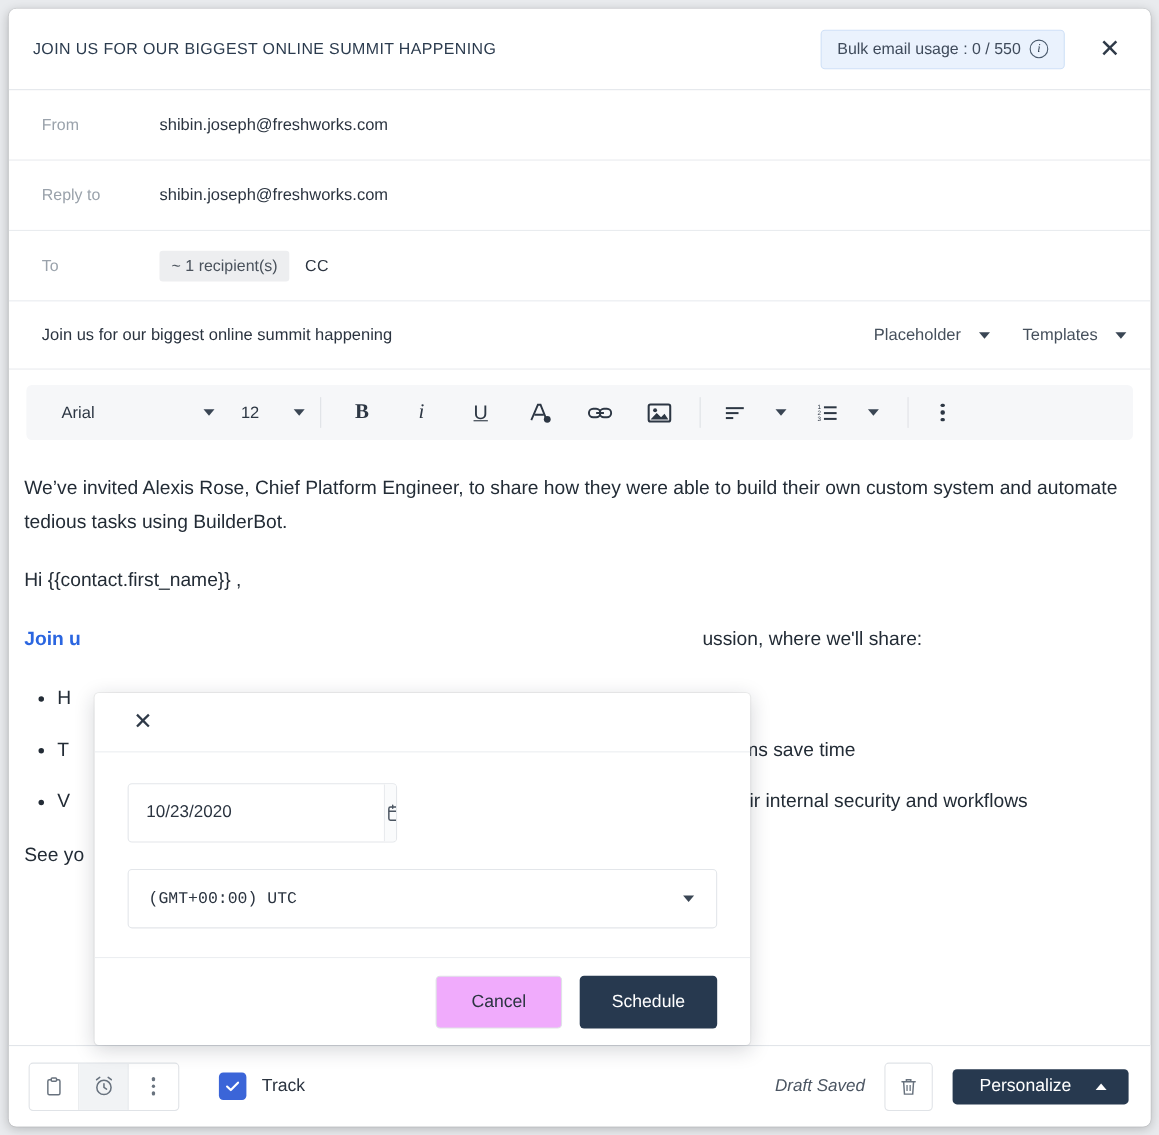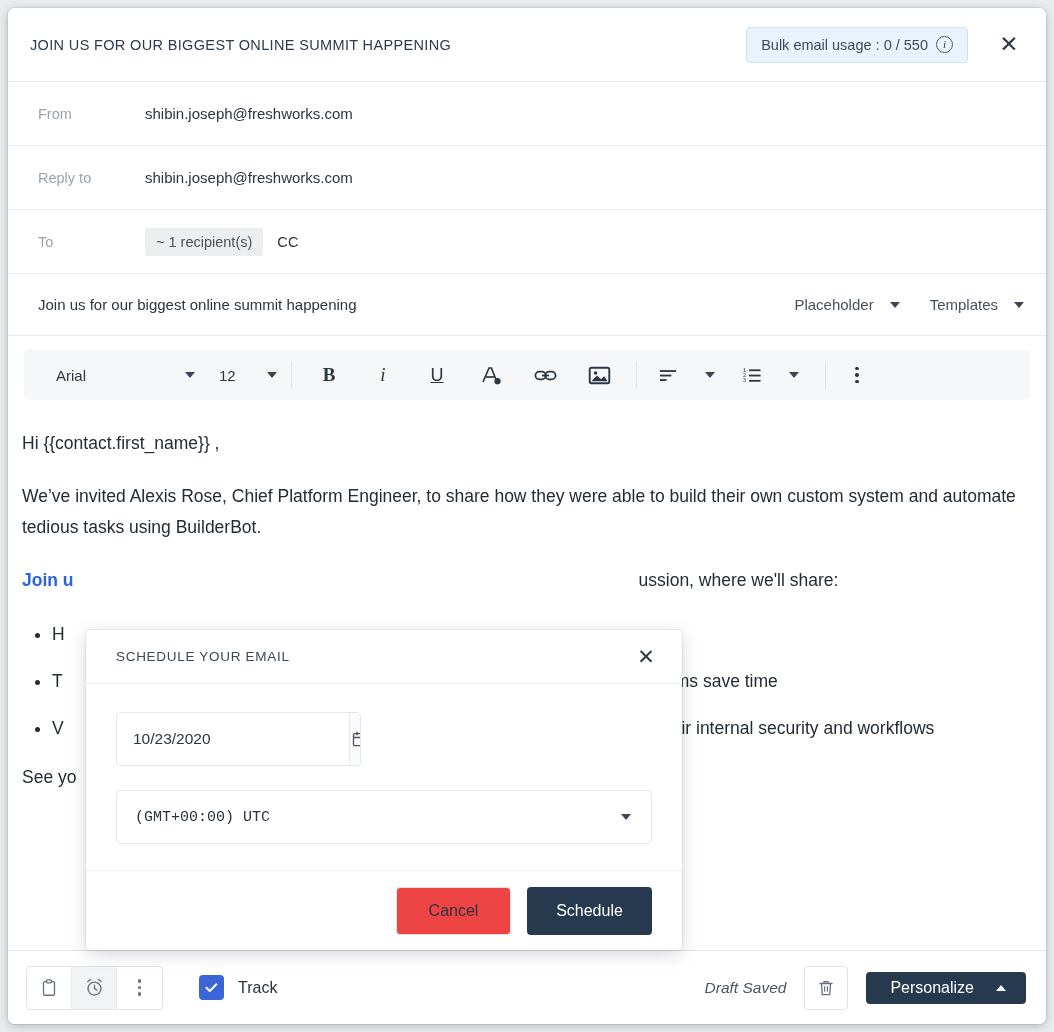--- a/index.html
+++ b/index.html
@@ -393,21 +393,21 @@
     justify-content: flex-end;
     gap: 16px;
     padding: 0 30px;
   }
   .btn-cancel {
     height: 48px;
     min-width: 115px;
     padding: 0 22px;
     border: 1px solid #dfe2e6;
     border-radius: 4px;
-    background: #ef4444;
+    background: #f0abfc;
     font-size: 16px;
     color: #2b3440;
     cursor: pointer;
     font-family: "Liberation Sans", sans-serif;
   }
   .btn-schedule {
     height: 48px;
     min-width: 125px;
     padding: 0 22px;
     border: none;
@@ -526,22 +526,22 @@
           <span class="kebab">
               <i></i>
               <i></i>
               <i></i>
             </span>
         </div>
       </div>
     </div>
 
     <div class="editor-body">
+      <p>We’ve invited Alexis Rose, Chief Platform Engineer, to share how they were able to build their own custom system and automate tedious tasks using BuilderBot.</p>
       <p>Hi {{contact.first_name}} ,</p>
-      <p>We’ve invited Alexis Rose, Chief Platform Engineer, to share how they were able to build their own custom system and automate tedious tasks using BuilderBot.</p>
       <p>
         <span class="body-link">Join u</span><span style="display:inline-block;width:565px"></span><span>ussion, where we'll share:</span>
       </p>
       <ul>
         <li>
           <span>H</span>
         </li>
         <li>
           <span>T</span><span style="display:inline-block;width:612px"></span><span>ms save time</span>
         </li>
@@ -602,21 +602,20 @@
       <div class="personalize-btn">
         <span>Personalize</span>
         <span class="caret-up"></span>
       </div>
     </div>
   </div>
 
   <div class="modal-backdrop">
     <div class="modal">
       <div class="modal-head">
-        <div class="modal-title">SCHEDULE YOUR EMAIL</div>
         <div class="modal-close">✕</div>
       </div>
 
       <div class="modal-body">
         <div class="field-pair-row">
           <div class="input-combo date">
             <input type="text" value="10/23/2020" style="">
             <span class="combo-addon">
               <svg width="20" height="20" viewBox="0 0 24 24" fill="none">
                 <rect x="4.2" y="5.6" width="15.6" height="14.4" rx="1.8" stroke="#4a5460" stroke-width="1.6"></rect>

